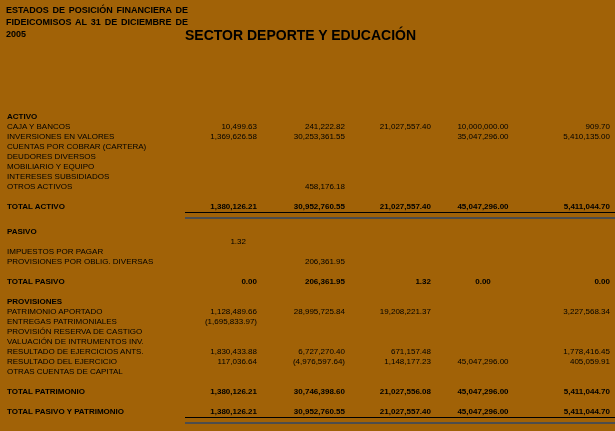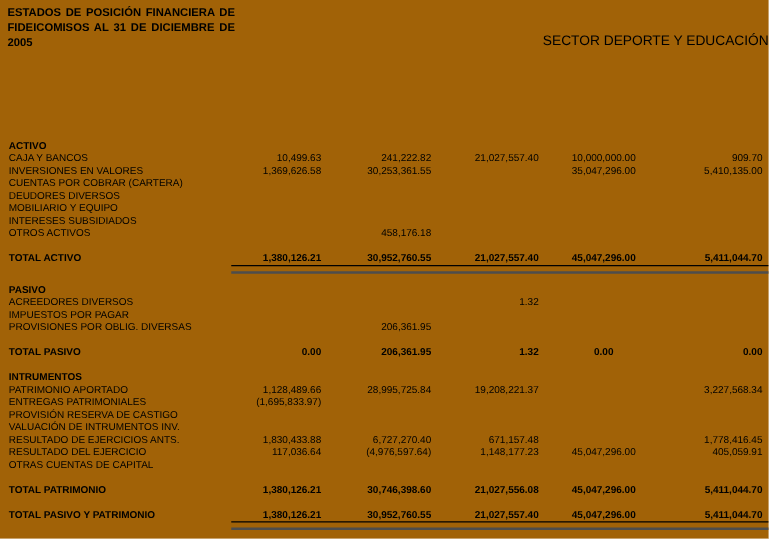--- a/index.html
+++ b/index.html
@@ -10,21 +10,21 @@
   html,body{margin:0;padding:0;background:#ffffff;}
   body{font-family:"Liberation Sans", sans-serif; color:var(--ink); -webkit-font-smoothing:antialiased;}
   .doc{position:relative;width:615px;height:431px;background:#a16207;overflow:hidden;}
 
   .title{
     position:absolute;left:6px;top:4px;width:182px;
     font-size:9px;font-weight:bold;line-height:12px;text-align:justify;
   }
   .sector{
     position:absolute;left:185px;top:27px;width:430px;
-    font-size:11px;font-weight:normal;text-align:right;
+    font-size:14px;font-weight:bold;text-align:left;
   }
   .colheads{
     position:absolute;left:183px;top:48px;width:432px;height:60px;
     background:var(--header-bg);
     display:grid;grid-template-columns:repeat(5,1fr);
   }
   .colhead{
     display:flex;align-items:center;justify-content:center;text-align:center;
     font-size:8px;font-weight:bold;line-height:10px;padding:0 9px;
   }
@@ -162,21 +162,20 @@
         <div class="label">PASIVO</div>
         <div class="nums">
           <div class="num"></div>
           <div class="num"></div>
           <div class="num"></div>
           <div class="num"></div>
           <div class="num"></div>
         </div>
       </div>
       <div class="row data">
-        <div class="label">ACREEDORES DIVERSOS</div>
         <div class="nums">
           <div class="num"></div>
           <div class="num"></div>
           <div class="num">1.32</div>
           <div class="num"></div>
           <div class="num"></div>
         </div>
       </div>
       <div class="row data">
         <div class="label">IMPUESTOS POR PAGAR</div>
@@ -204,21 +203,21 @@
         <div class="nums">
           <div class="num">0.00</div>
           <div class="num">206,361.95</div>
           <div class="num">1.32</div>
           <div class="num">0.00</div>
           <div class="num">0.00</div>
         </div>
       </div>
       <div class="row blank"></div>
       <div class="row section">
-        <div class="label">INTRUMENTOS</div>
+        <div class="label">PROVISIONES</div>
         <div class="nums">
           <div class="num"></div>
           <div class="num"></div>
           <div class="num"></div>
           <div class="num"></div>
           <div class="num"></div>
         </div>
       </div>
       <div class="row data">
         <div class="label">PATRIMONIO APORTADO</div>

